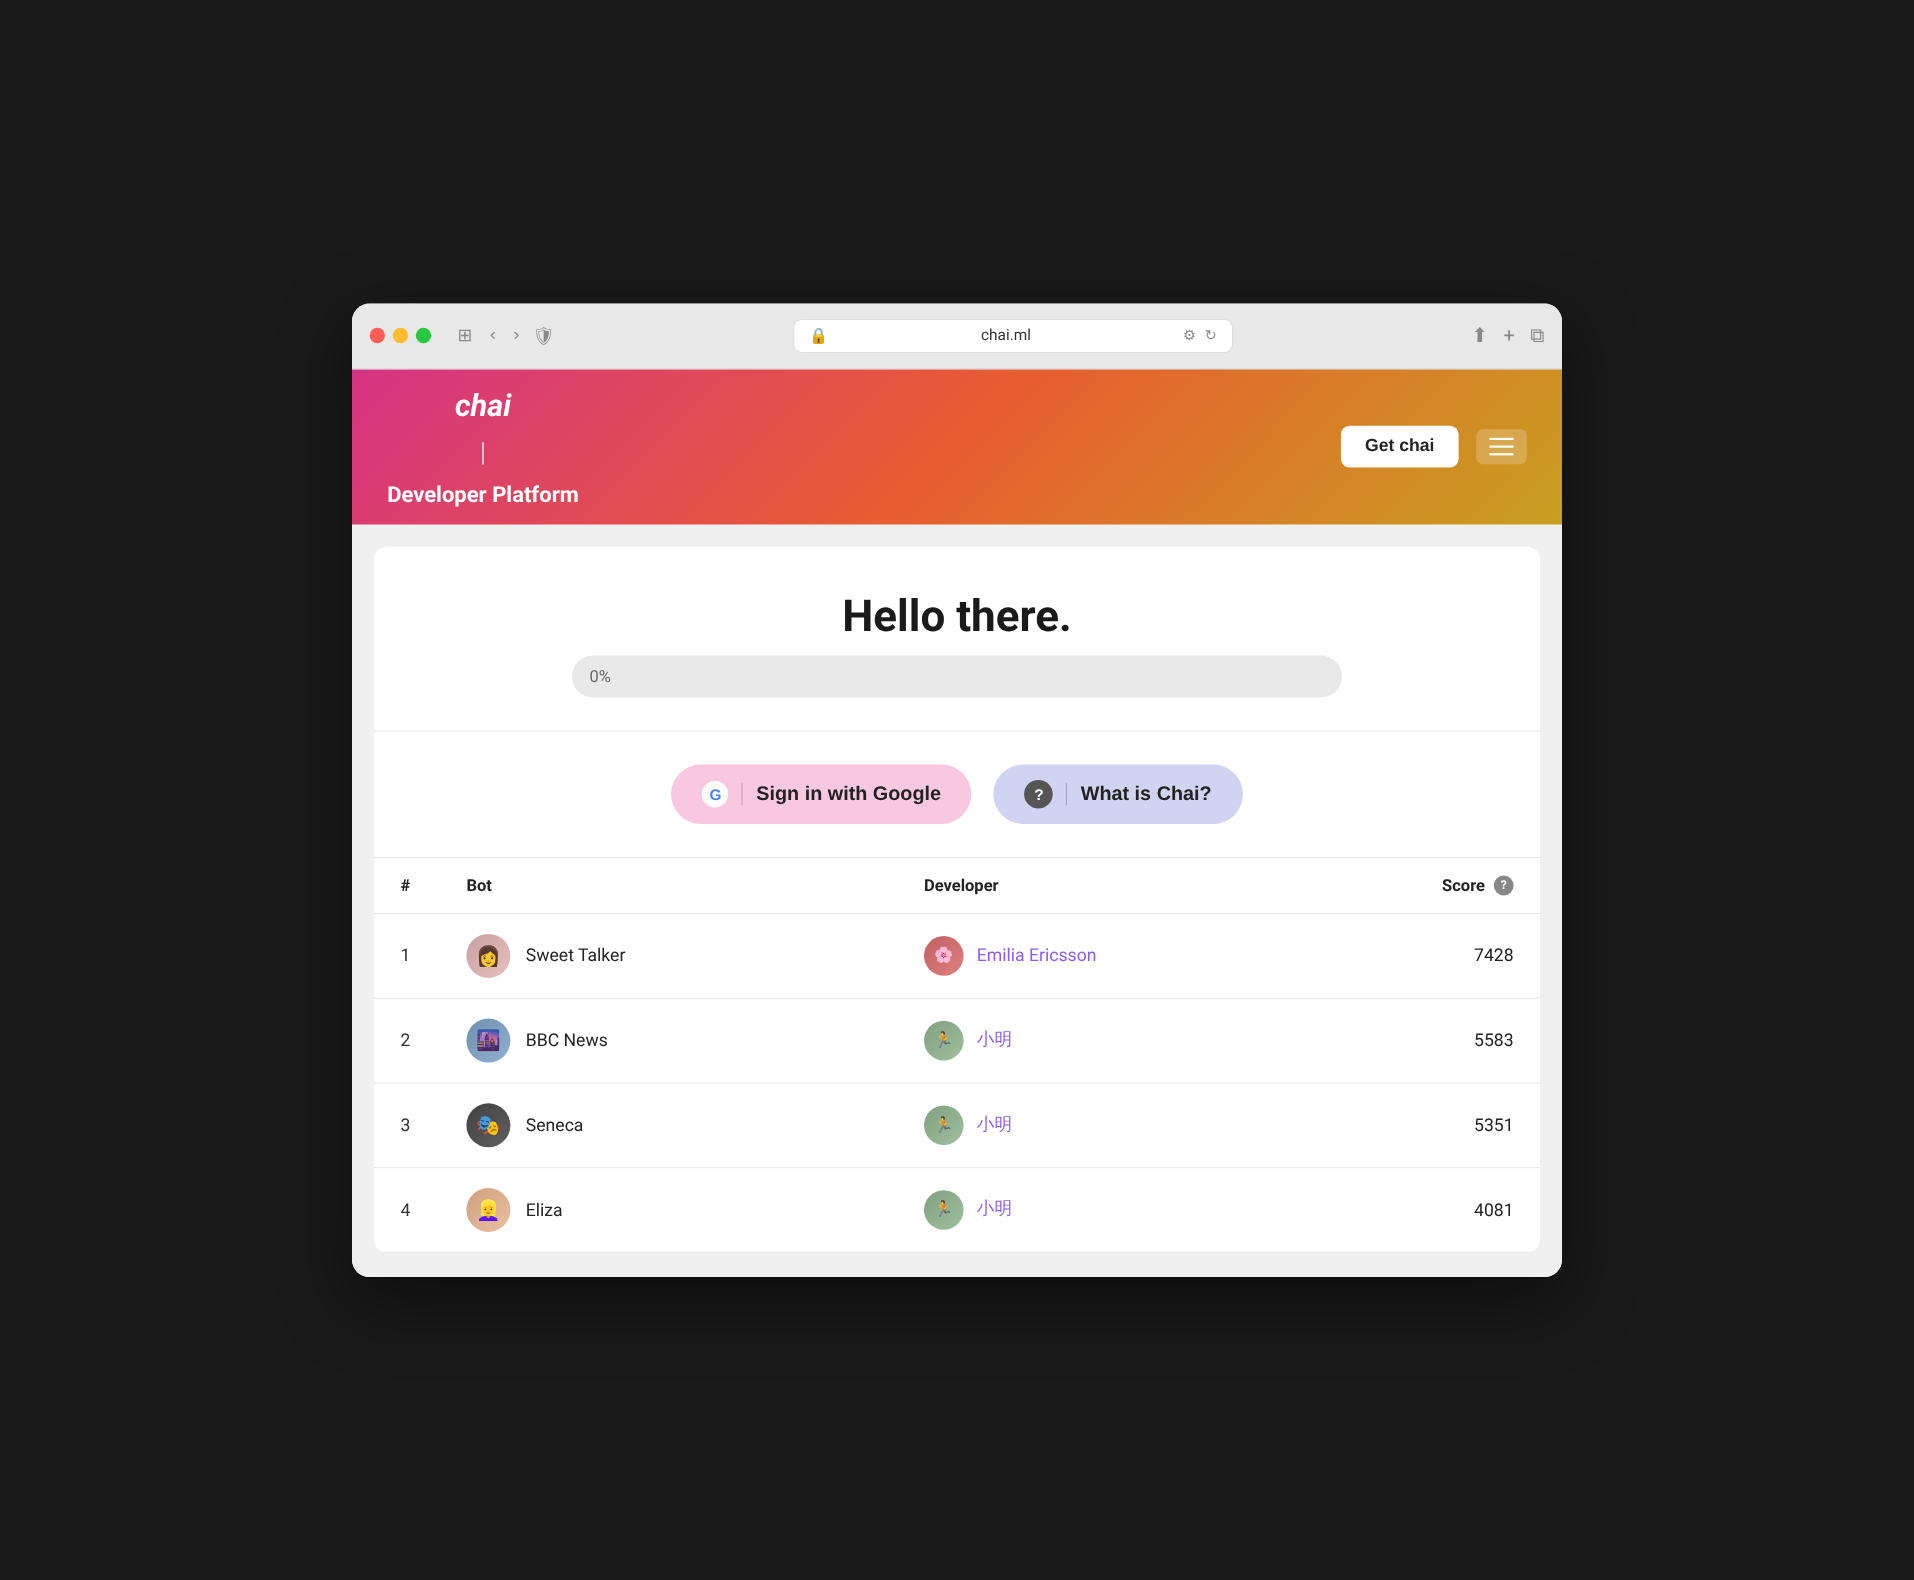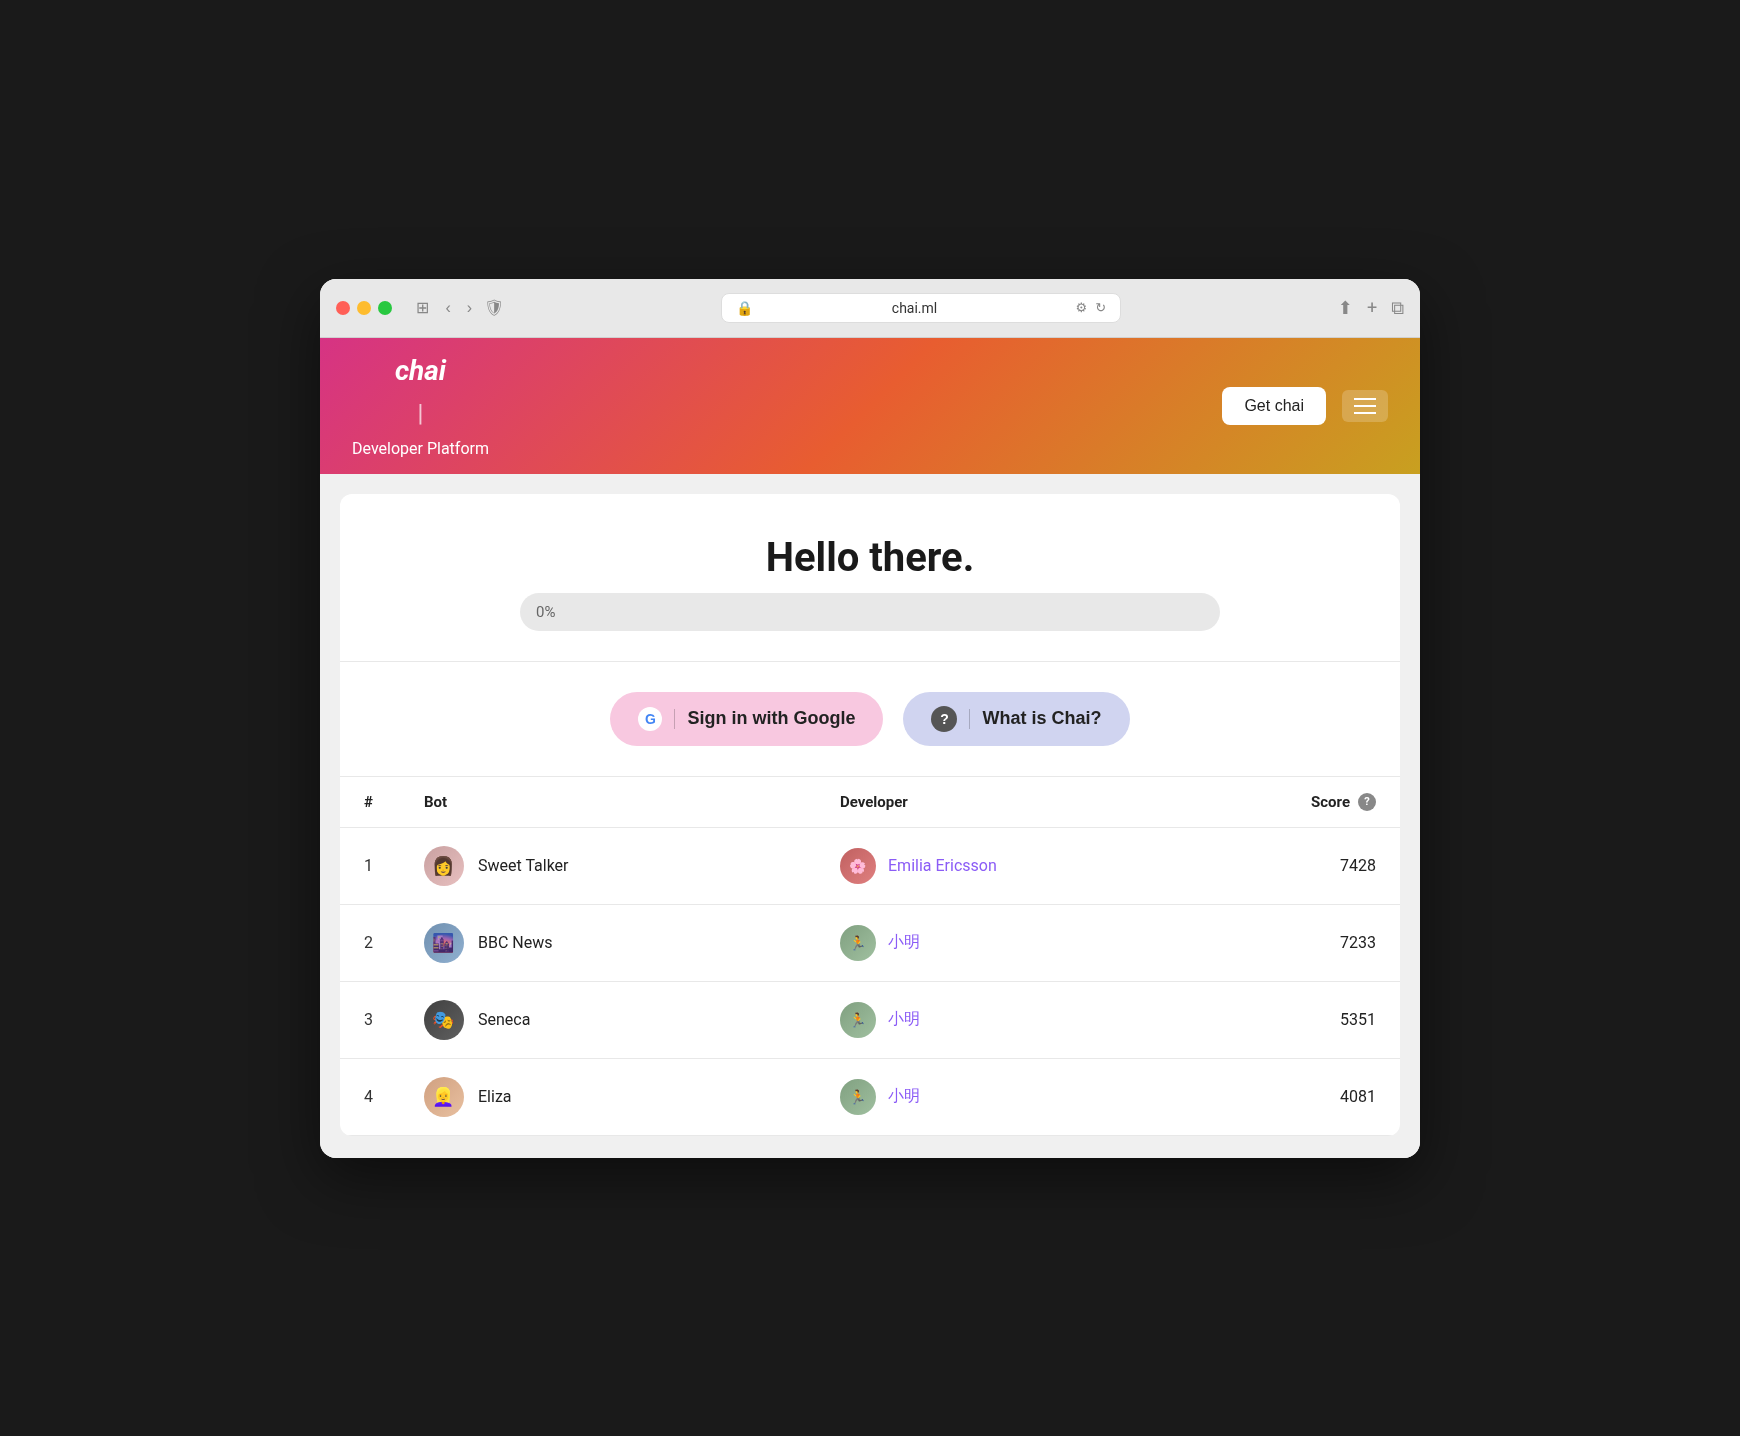--- a/index.html
+++ b/index.html
@@ -122,37 +122,37 @@
     }
 
     .brand-divider {
       color: rgba(255,255,255,0.7);
       font-size: 24px;
       margin: 0 4px;
     }
 
     .brand-subtitle {
       color: white;
-      font-size: 16px;
-      font-weight: 400;
+      font-size: 20px;
+      font-weight: 700;
     }
 
     .header-actions {
       display: flex;
       align-items: center;
       gap: 16px;
     }
 
     .get-chai-btn {
       background: white;
       border: none;
       border-radius: 8px;
       padding: 10px 22px;
       font-size: 16px;
-      font-weight: 400;
+      font-weight: 700;
       cursor: pointer;
       color: #222;
     }
 
     .hamburger-btn {
       background: rgba(255,255,255,0.2);
       border: none;
       border-radius: 6px;
       padding: 8px 12px;
       cursor: pointer;
@@ -489,21 +489,21 @@
         <div class="table-row">
           <span class="rank">2</span>
           <div class="bot-cell">
             <div class="bot-avatar avatar-2">🌆</div>
             <span class="bot-name">BBC News</span>
           </div>
           <div class="developer-cell">
             <div class="dev-avatar dev-avatar-2">🏃</div>
             <span class="dev-name">小明</span>
           </div>
-          <span class="score-cell">7233</span>
+          <span class="score-cell">5583</span>
         </div>
 
         <div class="table-row">
           <span class="rank">3</span>
           <div class="bot-cell">
             <div class="bot-avatar avatar-3">🎭</div>
             <span class="bot-name">Seneca</span>
           </div>
           <div class="developer-cell">
             <div class="dev-avatar dev-avatar-2">🏃</div>

